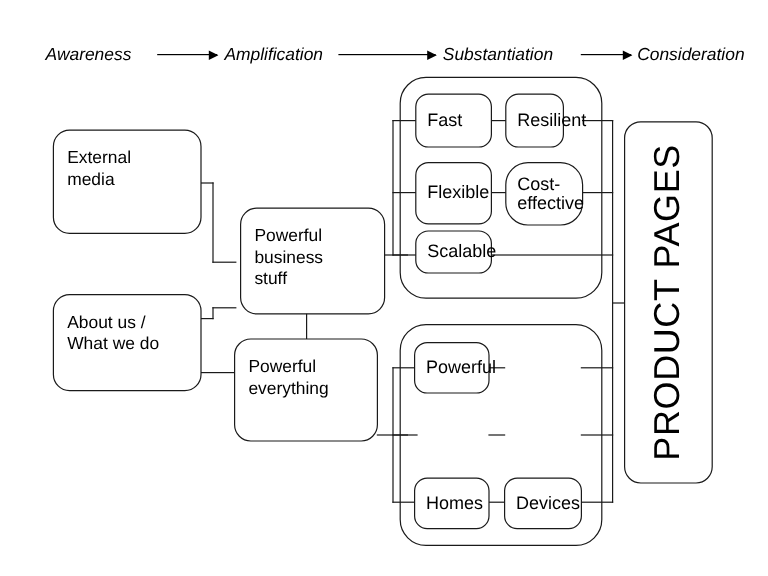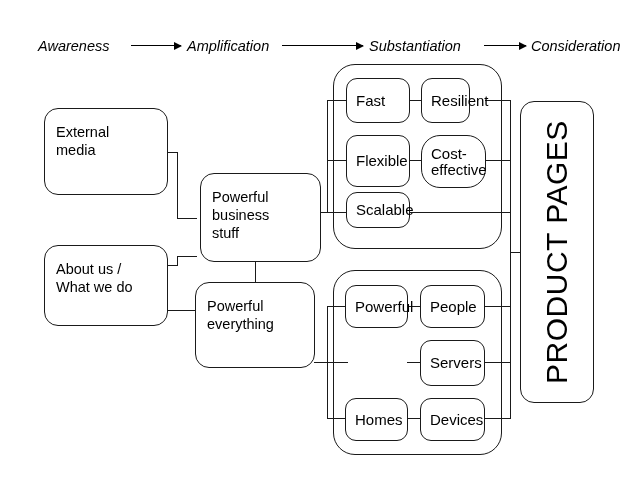--- a/index.html
+++ b/index.html
@@ -261,28 +261,22 @@
   </div>
 
   <div class="leaf" style="left:346px; top:192px; width:64px; height:36px;">
     <div class="txt">Scalable</div>
   </div>
 
   <div class="leaf" style="left:345px; top:285px; width:63px; height:43px;">
     <div class="txt">Powerful</div>
   </div>
 
-  <div class="leaf" style="left:420px; top:285px; width:65px; height:43px;">
-    <div class="txt">People</div>
-  </div>
-
-
-  <div class="leaf" style="left:420px; top:340px; width:65px; height:46px;">
-    <div class="txt">Servers</div>
-  </div>
+
+
 
   <div class="leaf" style="left:420px; top:398px; width:65px; height:43px;">
     <div class="txt">Devices</div>
   </div>
 
   <div class="leaf" style="left:345px; top:398px; width:63px; height:43px;">
     <div class="txt">Homes</div>
   </div>
 
   <div class="vbar" style="left:520px; top:101px; width:74px; height:302px;">

